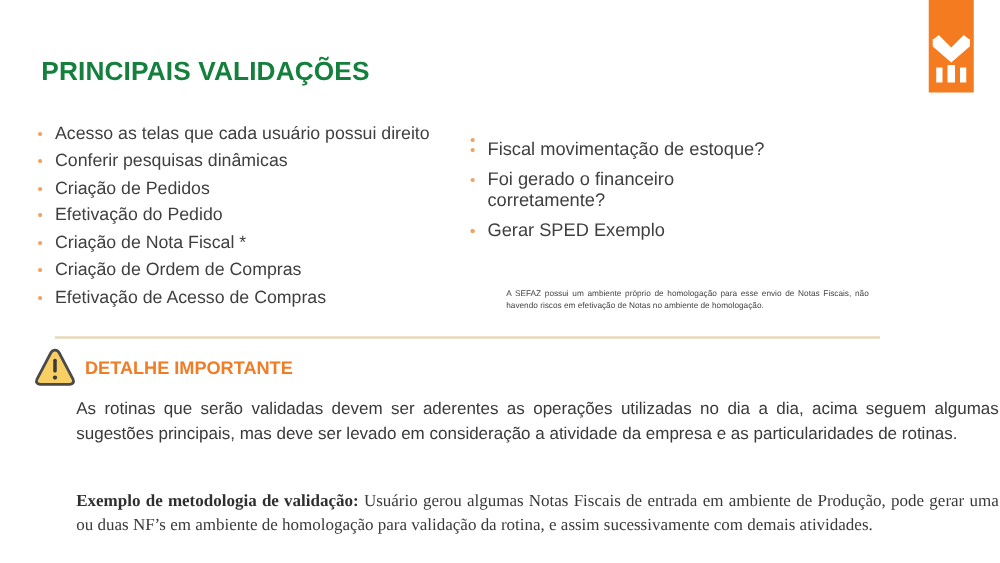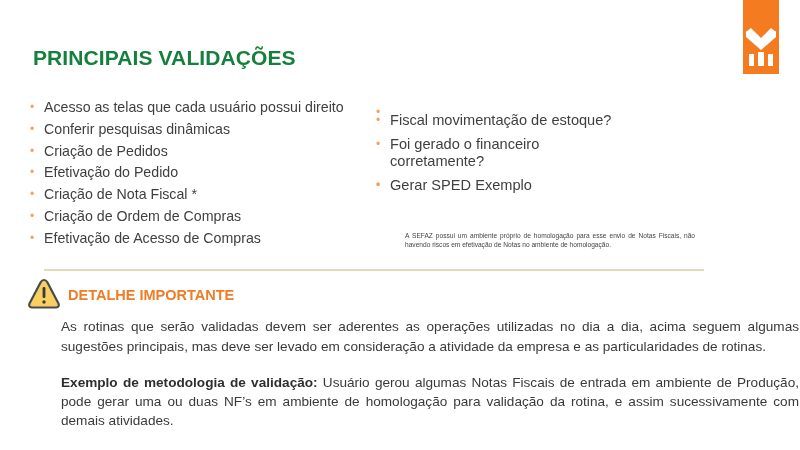--- a/index.html
+++ b/index.html
@@ -39,21 +39,21 @@
   .warn { position: absolute; left: 27px; top: 277px; }
   .detail {
     position: absolute; left: 68px; top: 287px;
     font-size: 14.5px; font-weight: bold; color: #F07C26;
   }
   .para {
     position: absolute; left: 33px; width: 738px;
     font-size: 13.6px; line-height: 19.5px; text-align: justify; color: #3a3a3a; margin-left: 28px;
   }
   .p1 { top: 317px; }
-  .p2 { top: 373px; line-height: 19px; }
+  .p2 { top: 391px; line-height: 19px; font-family: Liberation Serif, serif; }
   .p2 b { font-weight: bold; color: #2f2f2f; }
 </style>
 </head>
 <body>
 
 <div class="logo">
   <svg width="30" height="40" viewBox="0 0 30 40">
     <polygon points="0,4 5,0 15,10 25,0 30,4 15,19" fill="#ffffff"></polygon>
     <polygon points="4,16 15,5 26,16 26,20 15,9 4,20" fill="#ffffff" opacity="0"></polygon>
     <polygon points="0,13 15,26 30,13 30,19 15,32 0,19" fill="#ffffff" transform="translate(0,-10)"></polygon>

